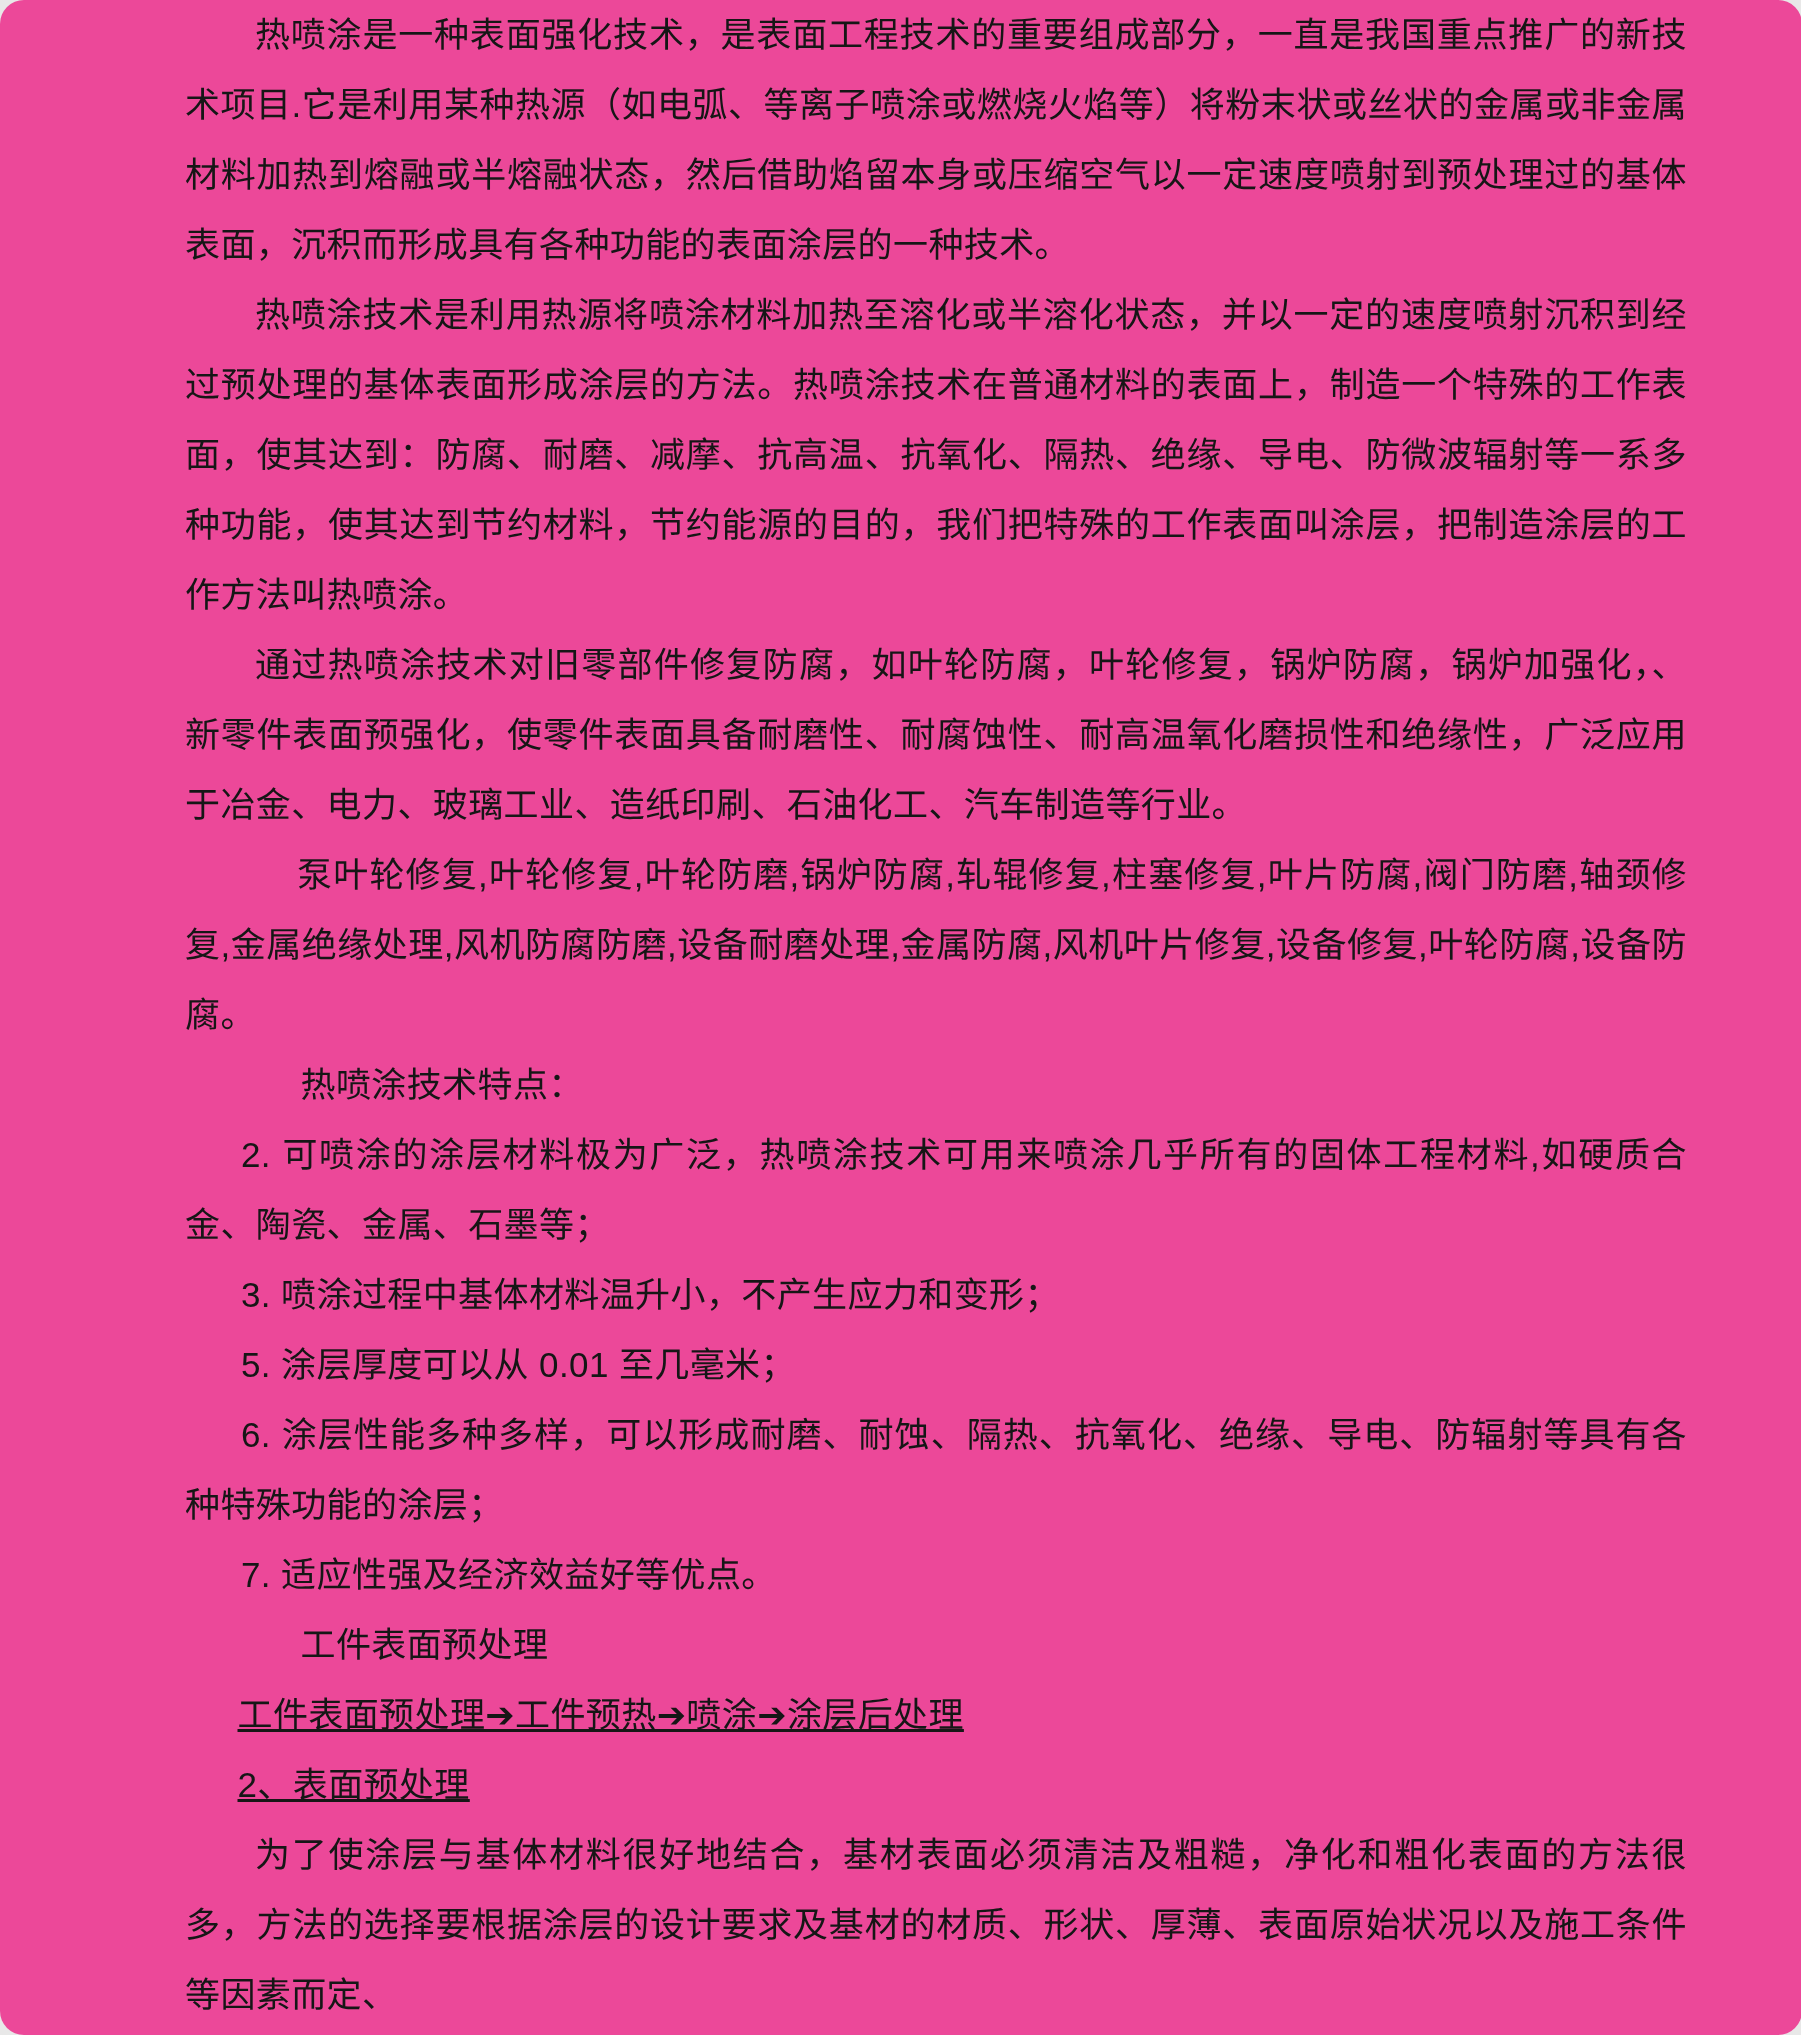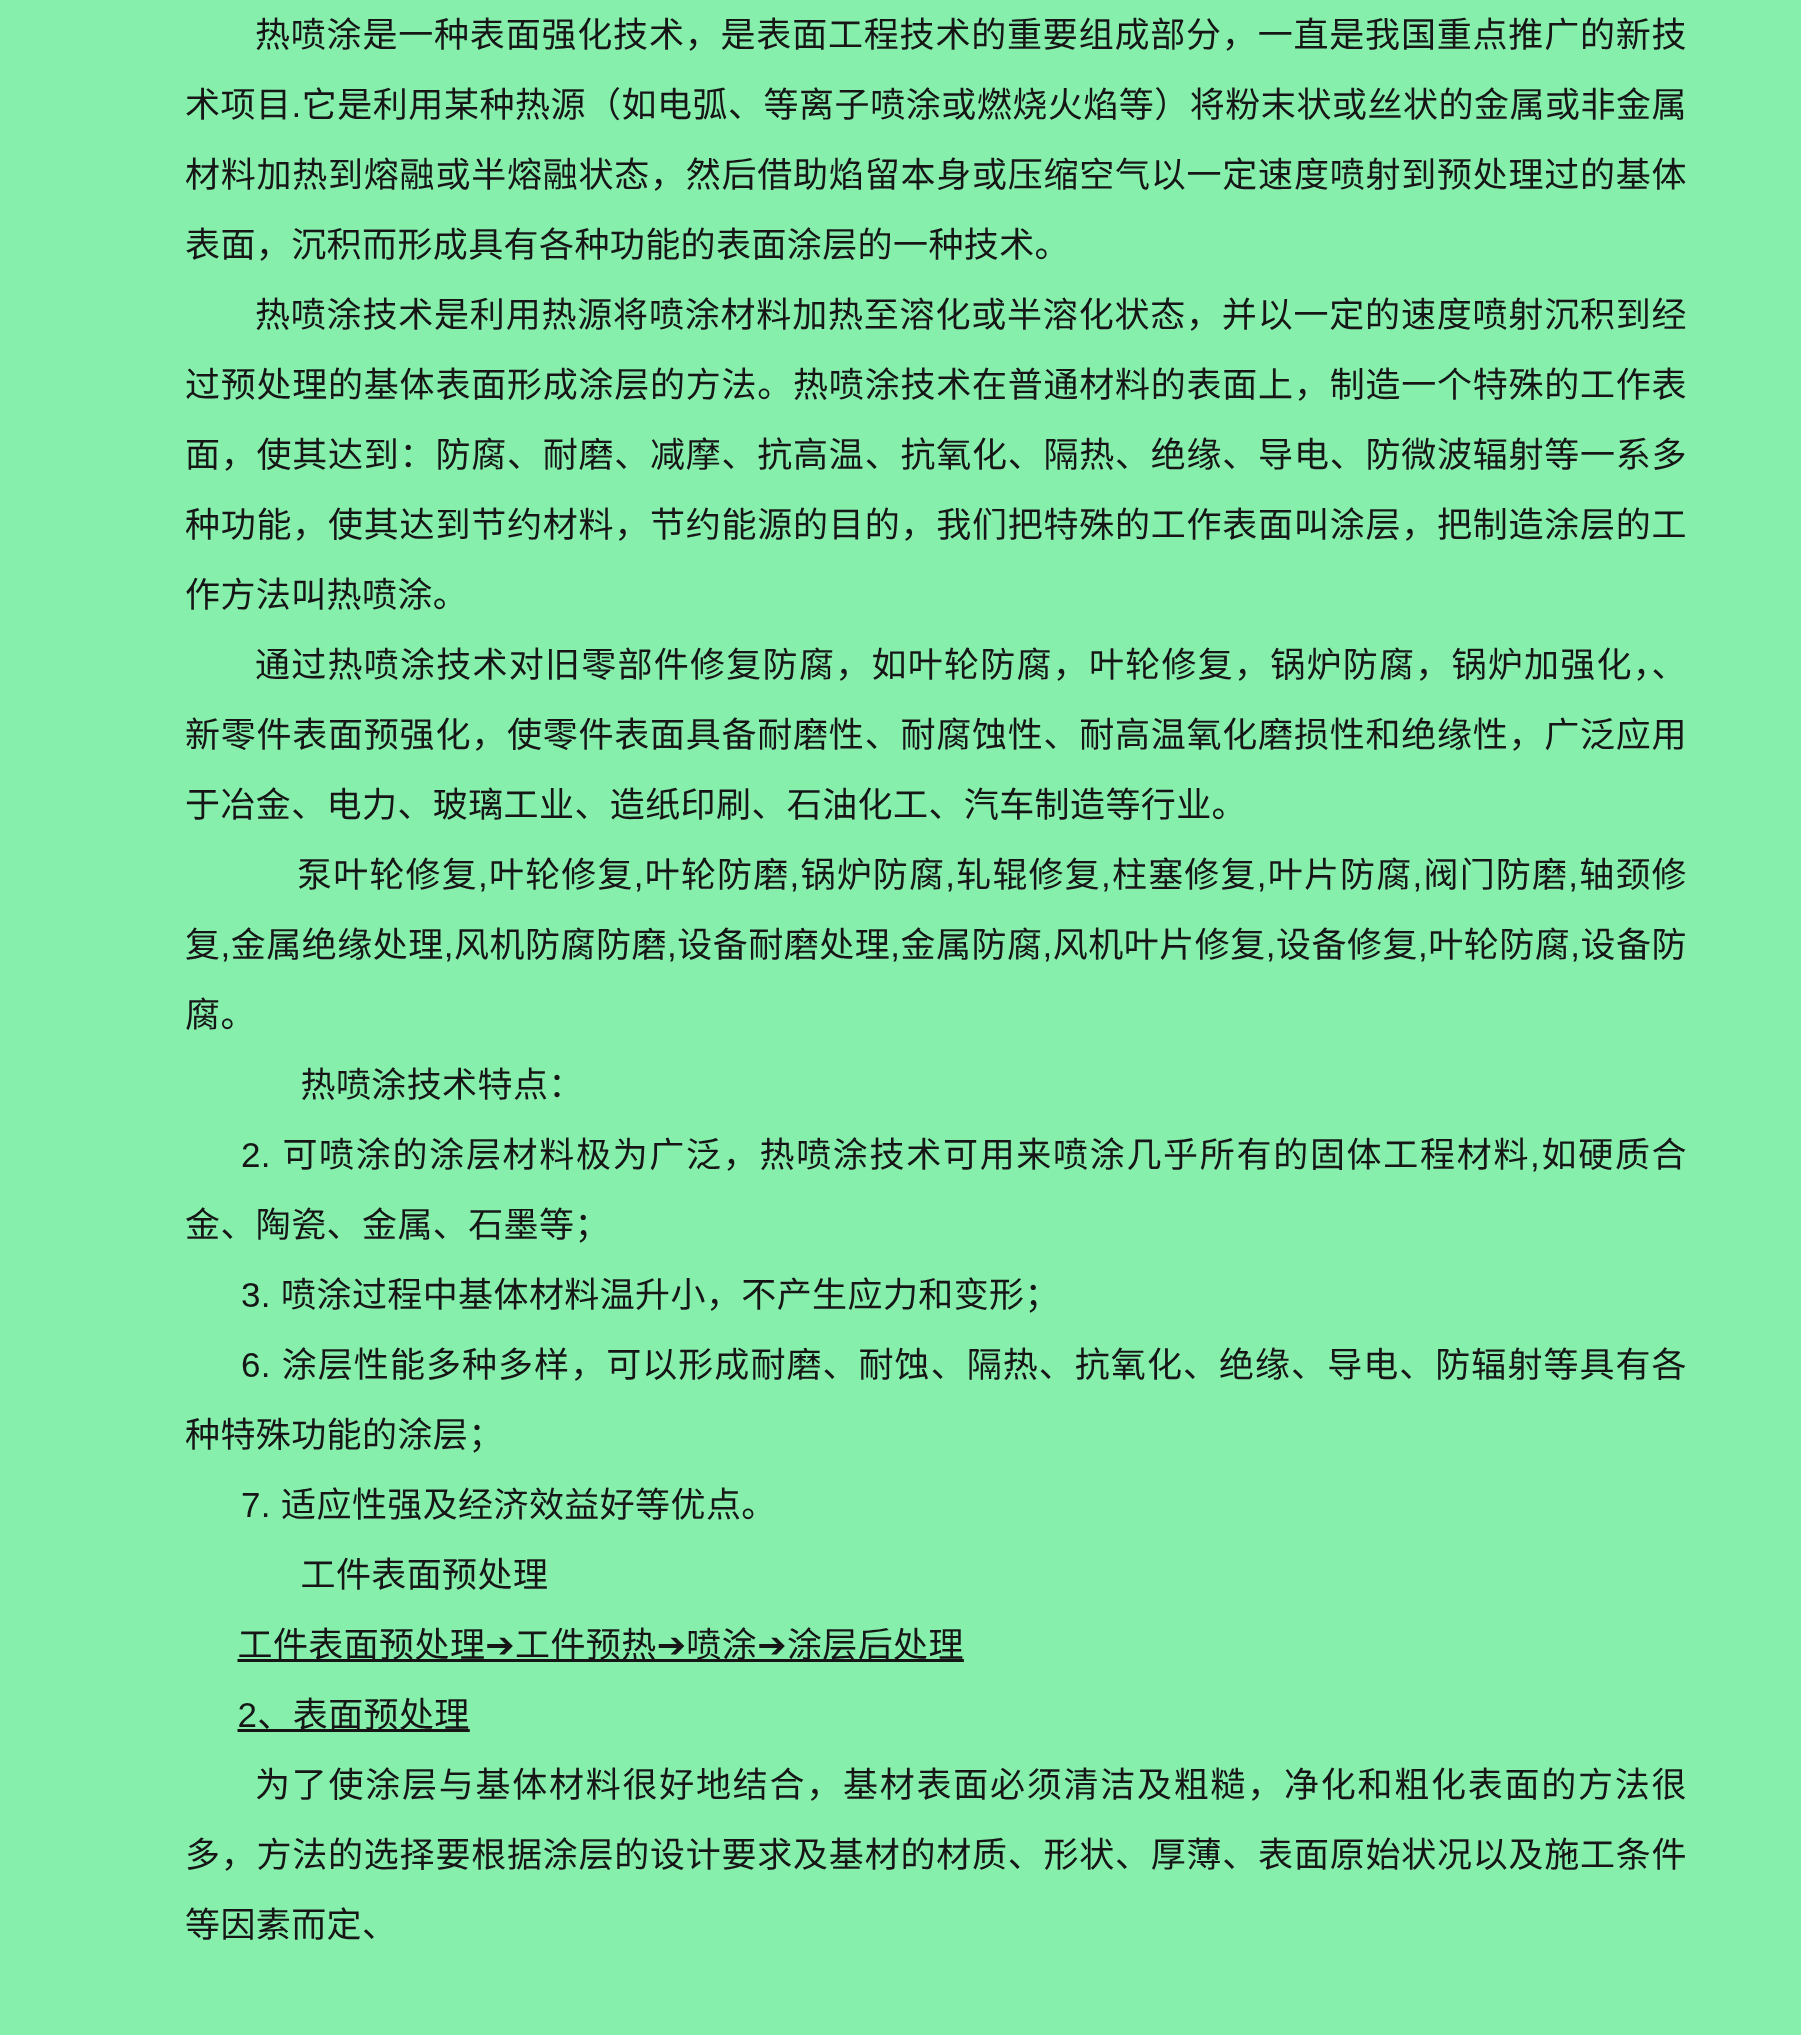--- a/index.html
+++ b/index.html
@@ -35,29 +35,30 @@
   
   .t-normal { text-indent: 2em; }    
   .t-deep   { text-indent: 3.2em; }  
   .t-head   { text-indent: 3.3em; }  
   .t-item   { text-indent: 1.6em; }  
   .t-flow   { text-indent: 1.5em; text-decoration: underline; }  
 </style>
 </head>
 <body>
 
-<div class="page" style="background: #86efac;">
+<div class="page" style="background: #ec4899; border-radius: 24px;">
   <div class="doc-body" id="doc-body" style="color: rgb(22, 22, 22);">
       <p class="para t-normal">热喷涂是一种表面强化技术，是表面工程技术的重要组成部分，一直是我国重点推广的新技术项目.它是利用某种热源（如电弧、等离子喷涂或燃烧火焰等）将粉末状或丝状的金属或非金属材料加热到熔融或半熔融状态，然后借助焰留本身或压缩空气以一定速度喷射到预处理过的基体表面，沉积而形成具有各种功能的表面涂层的一种技术。</p>
       <p class="para t-normal">热喷涂技术是利用热源将喷涂材料加热至溶化或半溶化状态，并以一定的速度喷射沉积到经过预处理的基体表面形成涂层的方法。热喷涂技术在普通材料的表面上，制造一个特殊的工作表面，使其达到：防腐、耐磨、减摩、抗高温、抗氧化、隔热、绝缘、导电、防微波辐射等一系多种功能，使其达到节约材料，节约能源的目的，我们把特殊的工作表面叫涂层，把制造涂层的工作方法叫热喷涂。</p>
       <p class="para t-normal">通过热喷涂技术对旧零部件修复防腐，如叶轮防腐，叶轮修复，锅炉防腐，锅炉加强化，、新零件表面预强化，使零件表面具备耐磨性、耐腐蚀性、耐高温氧化磨损性和绝缘性，广泛应用于冶金、电力、玻璃工业、造纸印刷、石油化工、汽车制造等行业。</p>
       <p class="para t-deep">泵叶轮修复,叶轮修复,叶轮防磨,锅炉防腐,轧辊修复,柱塞修复,叶片防腐,阀门防磨,轴颈修复,金属绝缘处理,风机防腐防磨,设备耐磨处理,金属防腐,风机叶片修复,设备修复,叶轮防腐,设备防腐。</p>
       <p class="para t-head">热喷涂技术特点：</p>
       <p class="para t-item">2. 可喷涂的涂层材料极为广泛，热喷涂技术可用来喷涂几乎所有的固体工程材料,如硬质合金、陶瓷、金属、石墨等；</p>
       <p class="para t-item">3. 喷涂过程中基体材料温升小，不产生应力和变形；</p>
+      <p class="para t-item">5. 涂层厚度可以从 0.01 至几毫米；</p>
       <p class="para t-item">6. 涂层性能多种多样，可以形成耐磨、耐蚀、隔热、抗氧化、绝缘、导电、防辐射等具有各种特殊功能的涂层；</p>
       <p class="para t-item">7. 适应性强及经济效益好等优点。</p>
       <p class="para t-head">工件表面预处理</p>
       <p class="para t-flow">工件表面预处理➔工件预热➔喷涂➔涂层后处理</p>
       <p class="para t-flow">2、表面预处理</p>
       <p class="para t-normal">为了使涂层与基体材料很好地结合，基材表面必须清洁及粗糙，净化和粗化表面的方法很多，方法的选择要根据涂层的设计要求及基材的材质、形状、厚薄、表面原始状况以及施工条件等因素而定、</p>
     </div>
 </div>
 
 

